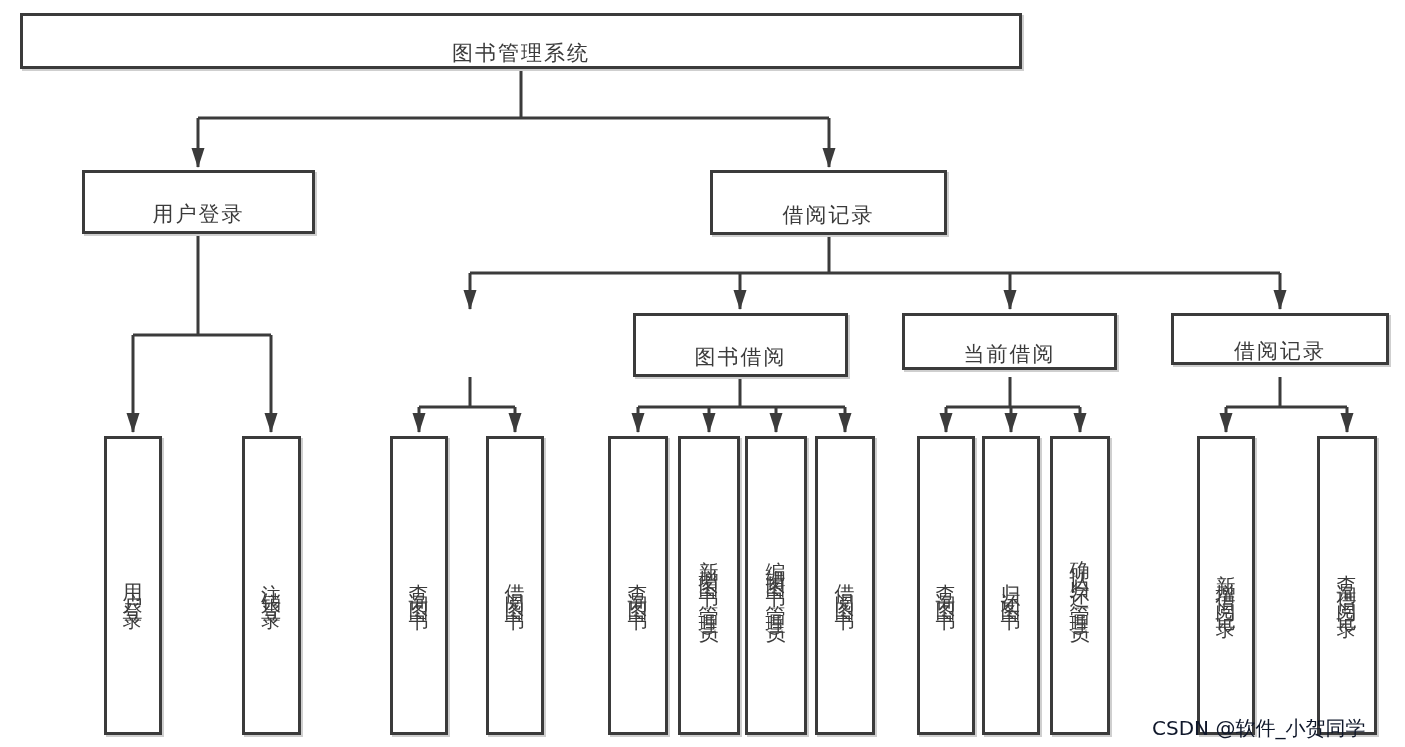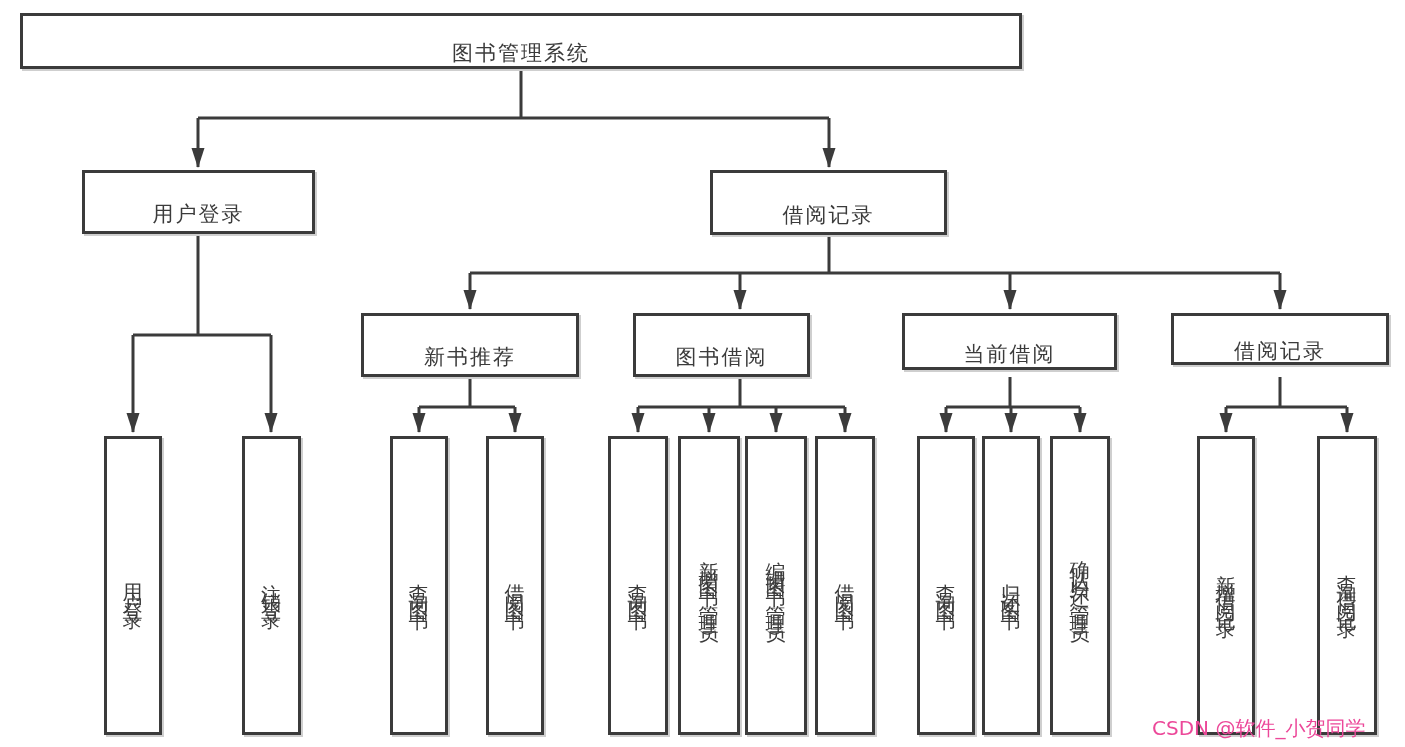--- a/index.html
+++ b/index.html
@@ -45,21 +45,21 @@
     font-size: 20px;
     letter-spacing: 9px;
     line-height: 1;
     white-space: nowrap;
   }
   .watermark {
     position: absolute;
     left: 1152px;
     top: 715px;
     font-size: 20px;
-    color: #ec4899;
+    color: #0f172a;
     white-space: nowrap;
     z-index: 3;
   }
 </style>
 </head>
 <body>
 
 <div class="canvas">
 
   <svg class="wires" width="1405" height="747" viewBox="0 0 1405 747">
@@ -121,24 +121,21 @@
     <span class="label">图书管理系统</span>
   </div>
 
   <div class="node hbox" style="left:82px;top:170px;width:233px;height:64px">
     <span class="label">用户登录</span>
   </div>
   <div class="node hbox" style="left:710px;top:170px;width:237px;height:65px">
     <span class="label">借阅记录</span>
   </div>
 
-  <div class="node hbox" style="left:361px;top:313px;width:218px;height:64px">
-    <span class="label">新书推荐</span>
-  </div>
-  <div class="node hbox" style="left:633px;top:313px;width:177px;height:64px">
+  <div class="node hbox" style="left:633px;top:313px;width:215px;height:64px">
     <span class="label">图书借阅</span>
   </div>
   <div class="node hbox" style="left:902px;top:313px;width:215px;height:57px">
     <span class="label">当前借阅</span>
   </div>
   <div class="node hbox" style="left:1171px;top:313px;width:218px;height:52px">
     <span class="label">借阅记录</span>
   </div>
 
   <div class="node vbox" style="left:104px;top:436px;width:58px;height:299px">

